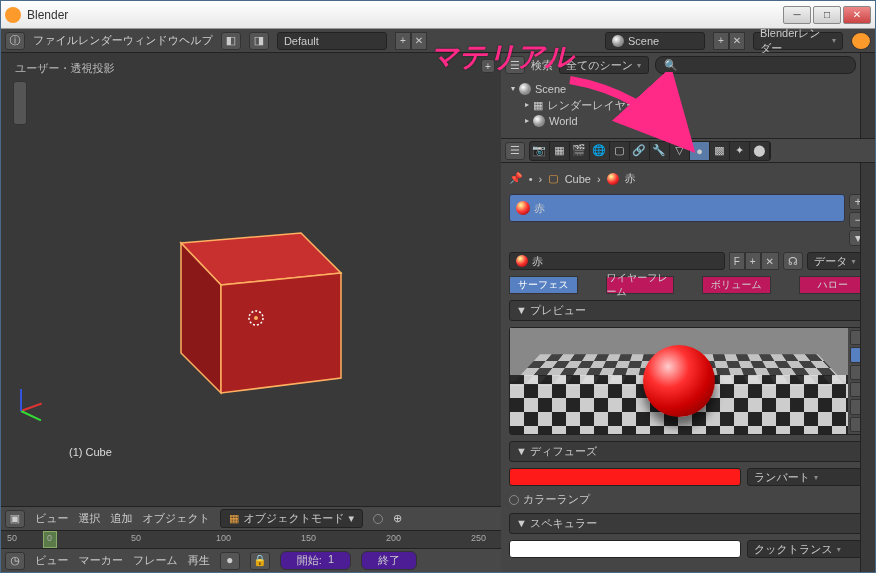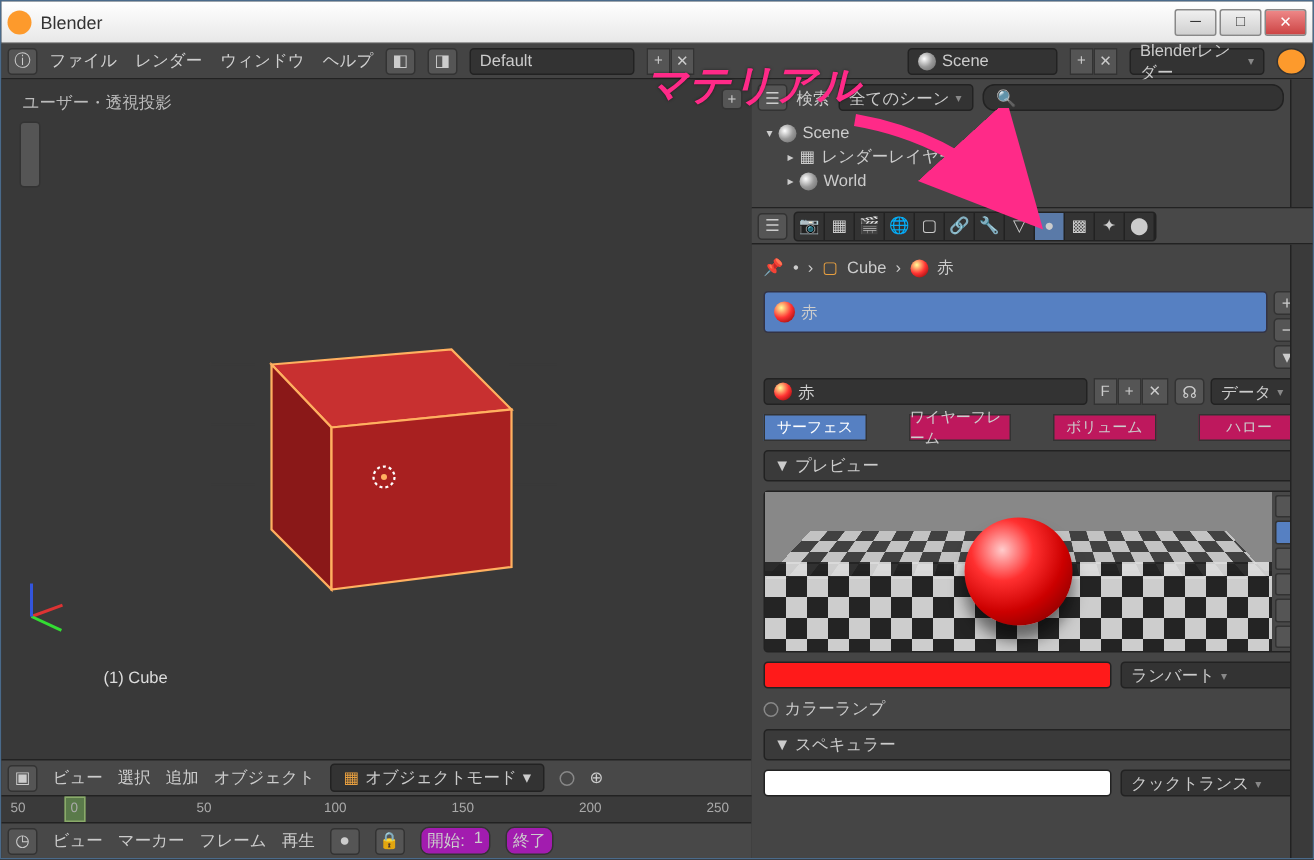--- a/index.html
+++ b/index.html
@@ -6,21 +6,21 @@
 body { background:#2b2b2b; width:876px; height:573px; position:relative; overflow:hidden; }
 .win-frame { position:absolute; top:0; left:0; right:0; bottom:0; border:1px solid #4a6a8a; }
 .titlebar { height:28px; background:linear-gradient(#fff,#e8e8e8); display:flex; align-items:center; padding:0 4px; border-bottom:1px solid #999; }
 .titlebar .b-icon { width:16px; height:16px; background:#fd9a2c; border-radius:50%; position:relative; margin-right:6px; }
 .titlebar .t { color:#333; font-size:12px; flex:1; }
 .win-btns { display:flex; gap:0; }
 .win-btn { width:28px; height:18px; background:linear-gradient(#f0f0f0,#d0d0d0); border:1px solid #888; border-radius:2px; margin-left:2px; display:flex; align-items:center; justify-content:center; color:#333; font-size:10px; }
 .win-btn.close { background:linear-gradient(#e88,#c44); color:#fff; }
 .topbar { height:24px; background:#444; display:flex; align-items:center; padding:0 4px; gap:8px; border-bottom:1px solid #222; }
 .icon-btn { width:20px; height:18px; background:#555; border:1px solid #333; border-radius:3px; display:inline-flex; align-items:center; justify-content:center; }
-.menu-items { display:flex; gap:12px; }
+.menu-items { display:flex; }
 .menu-items span { color:#d0d0d0; cursor:default; }
 .dd { background:#333; border:1px solid #222; border-radius:3px; height:18px; display:flex; align-items:center; padding:0 6px; gap:4px; }
 .dd .chev { font-size:8px; color:#888; }
 .plus-x { display:flex; }
 .plus-x .b { width:16px; height:18px; background:#555; border:1px solid #333; display:flex; align-items:center; justify-content:center; font-size:10px; }
 .topbar .spacer { flex:1; }
 .main { display:flex; height:calc(100% - 52px); }
 .left { width:500px; display:flex; flex-direction:column; background:#393939; }
 .viewport { flex:1; position:relative; background:#393939; overflow:hidden; }
 .vp-label { position:absolute; top:8px; left:14px; color:#bbb; font-size:11px; }
@@ -29,21 +29,21 @@
 .cube-label { position:absolute; left:68px; bottom:48px; color:#ddd; }
 .float-panel { position:absolute; left:12px; top:28px; width:14px; height:44px; background:#555; border-radius:3px; border:1px solid #333; }
 .float-plus { position:absolute; right:6px; top:6px; width:14px; height:14px; background:#555; border:1px solid #333; border-radius:3px; display:flex; align-items:center; justify-content:center; font-size:10px; }
 .vp-header { height:24px; background:#484848; border-top:1px solid #222; display:flex; align-items:center; padding:0 4px; gap:10px; }
 .vp-header .sel { background:#333; border:1px solid #222; border-radius:3px; padding:1px 8px; display:flex; align-items:center; gap:4px; }
 .circ { width:10px; height:10px; border-radius:50%; border:1px solid #888; }
 .timeline { height:18px; background:#3a3a3a; border-top:1px solid #222; position:relative; display:flex; align-items:flex-end; padding:0 6px; }
 .timeline .tk { position:absolute; top:2px; font-size:9px; color:#aaa; }
 .timeline .marker { position:absolute; left:42px; top:0; bottom:0; width:14px; background:#5a7a4a; border:1px solid #8aaa6a; }
 .tl-header { height:24px; background:#484848; border-top:1px solid #222; display:flex; align-items:center; padding:0 4px; gap:10px; }
-.numfield { background:#a21caf; border:1px solid #333; border-radius:6px; padding:1px 4px; display:flex; gap:6px; }
+.numfield { background:#4c1d95; border:1px solid #333; border-radius:6px; padding:1px 16px; display:flex; gap:6px; }
 .right { flex:1; display:flex; flex-direction:column; background:#454545; }
 .outliner { height:86px; background:#454545; border-bottom:1px solid #222; display:flex; }
 .out-head { height:24px; display:flex; align-items:center; padding:0 4px; gap:6px; }
 .search { flex:1; background:#333; border:1px solid #222; border-radius:8px; height:18px; display:flex; align-items:center; padding:0 8px; gap:4px; }
 .out-tree { padding:4px 10px; font-size:11px; line-height:16px; }
 .out-tree .row { display:flex; align-items:center; gap:4px; }
 .tri { font-size:8px; color:#ccc; }
 .sphere-ico { width:12px; height:12px; background:radial-gradient(circle at 35% 35%,#fff,#999,#666); border-radius:50%; }
 .prop-head { height:24px; background:#484848; display:flex; align-items:center; padding:0 4px; gap:4px; border-bottom:1px solid #222; }
 .tab-row { display:flex; gap:0; background:#333; border:1px solid #222; border-radius:3px; }
@@ -312,20 +312,21 @@
      <div class="prev-side">
       <div class="b"></div>
       <div class="b active"></div>
       <div class="b"></div>
       <div class="b"></div>
       <div class="b"></div>
       <div class="b"></div>
      </div>
     </div>
 
+    <div class="panel-h">▼ ディフューズ</div>
     <div class="diffuse-row">
      <div class="color-swatch"></div>
      <div class="dd" style="width:120px">
               <span>ランバート</span>
               <span class="chev">▾</span>
             </div>
     </div>
     <div class="diffuse-row">
      <div style="width:120px;display:flex;align-items:center;gap:4px">
               <div class="circ"></div>

